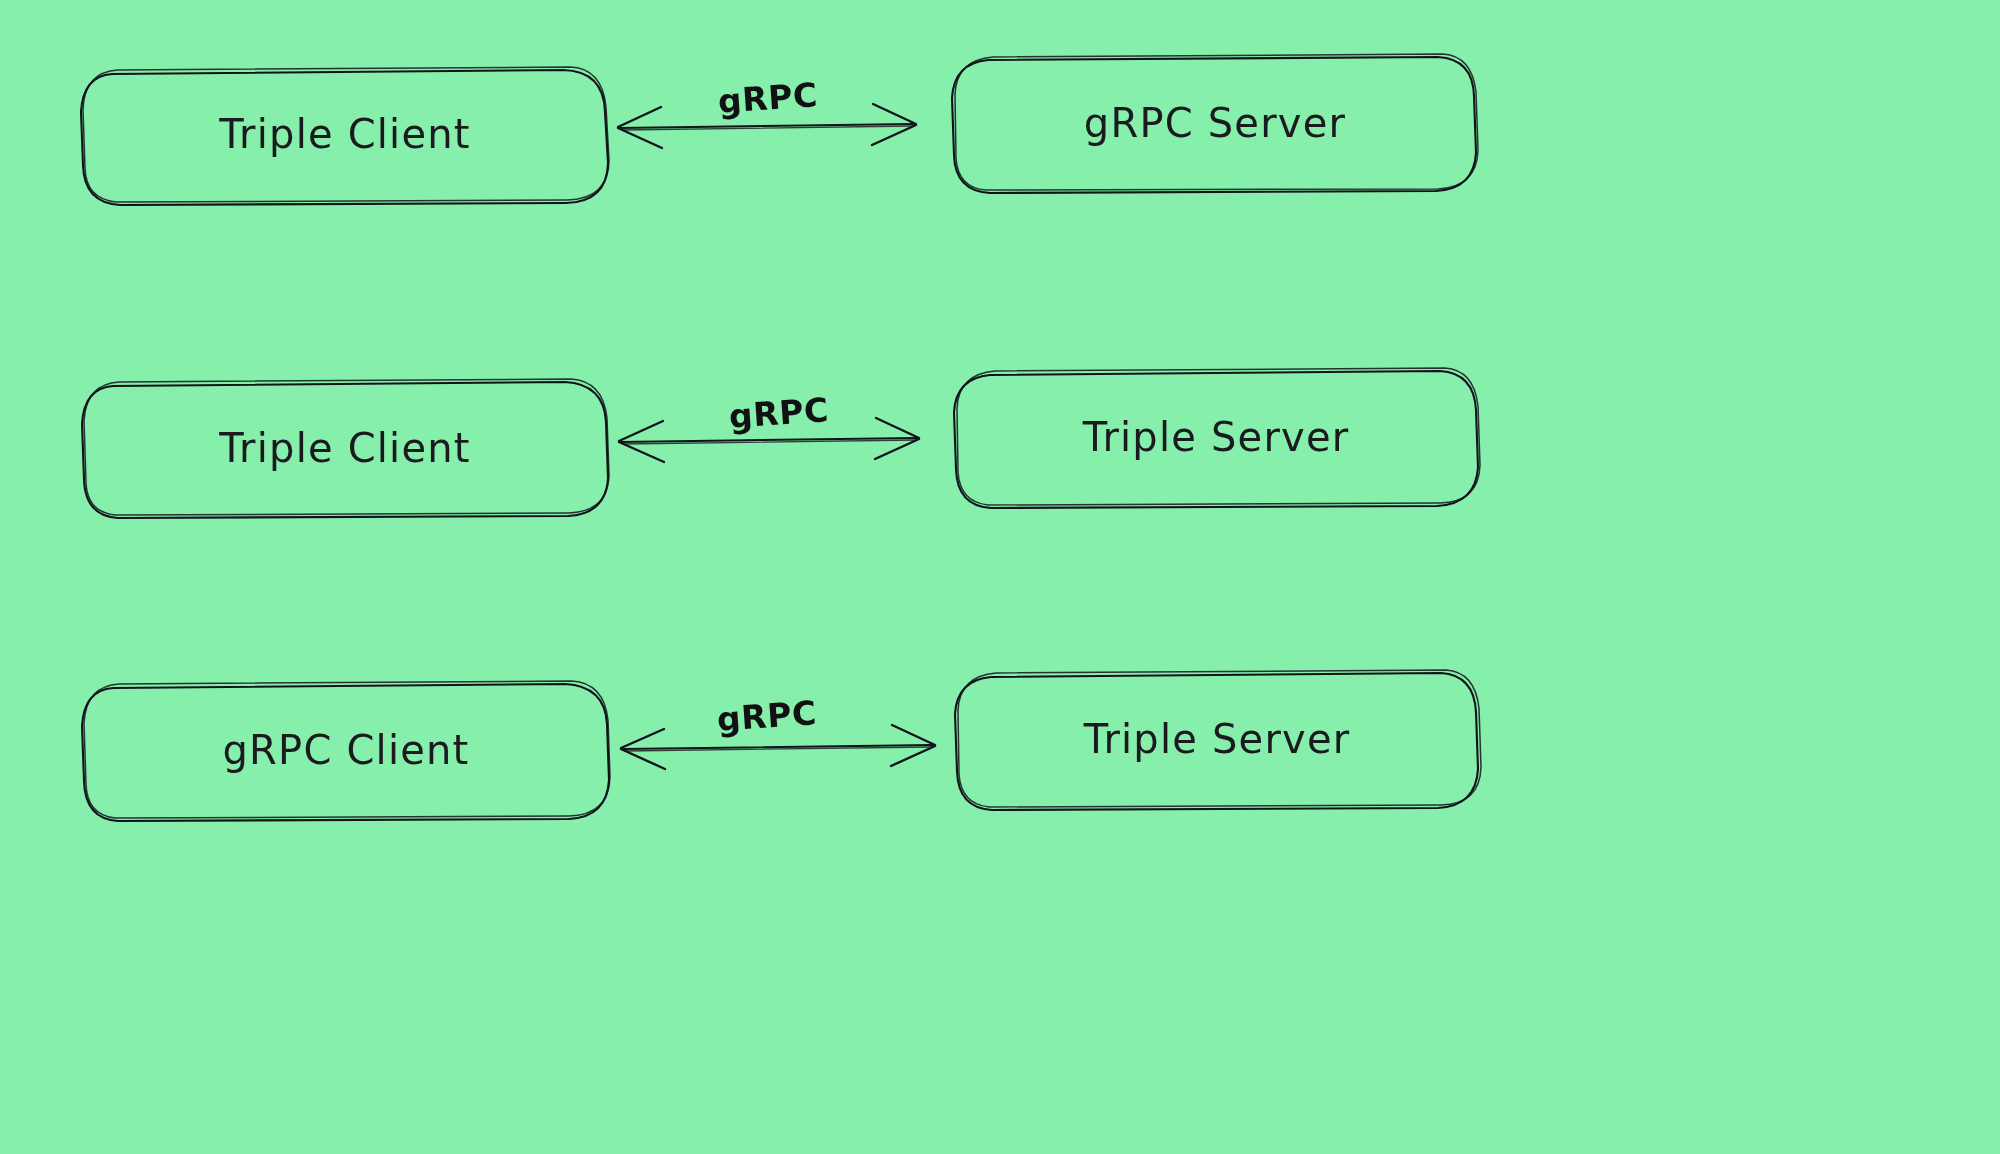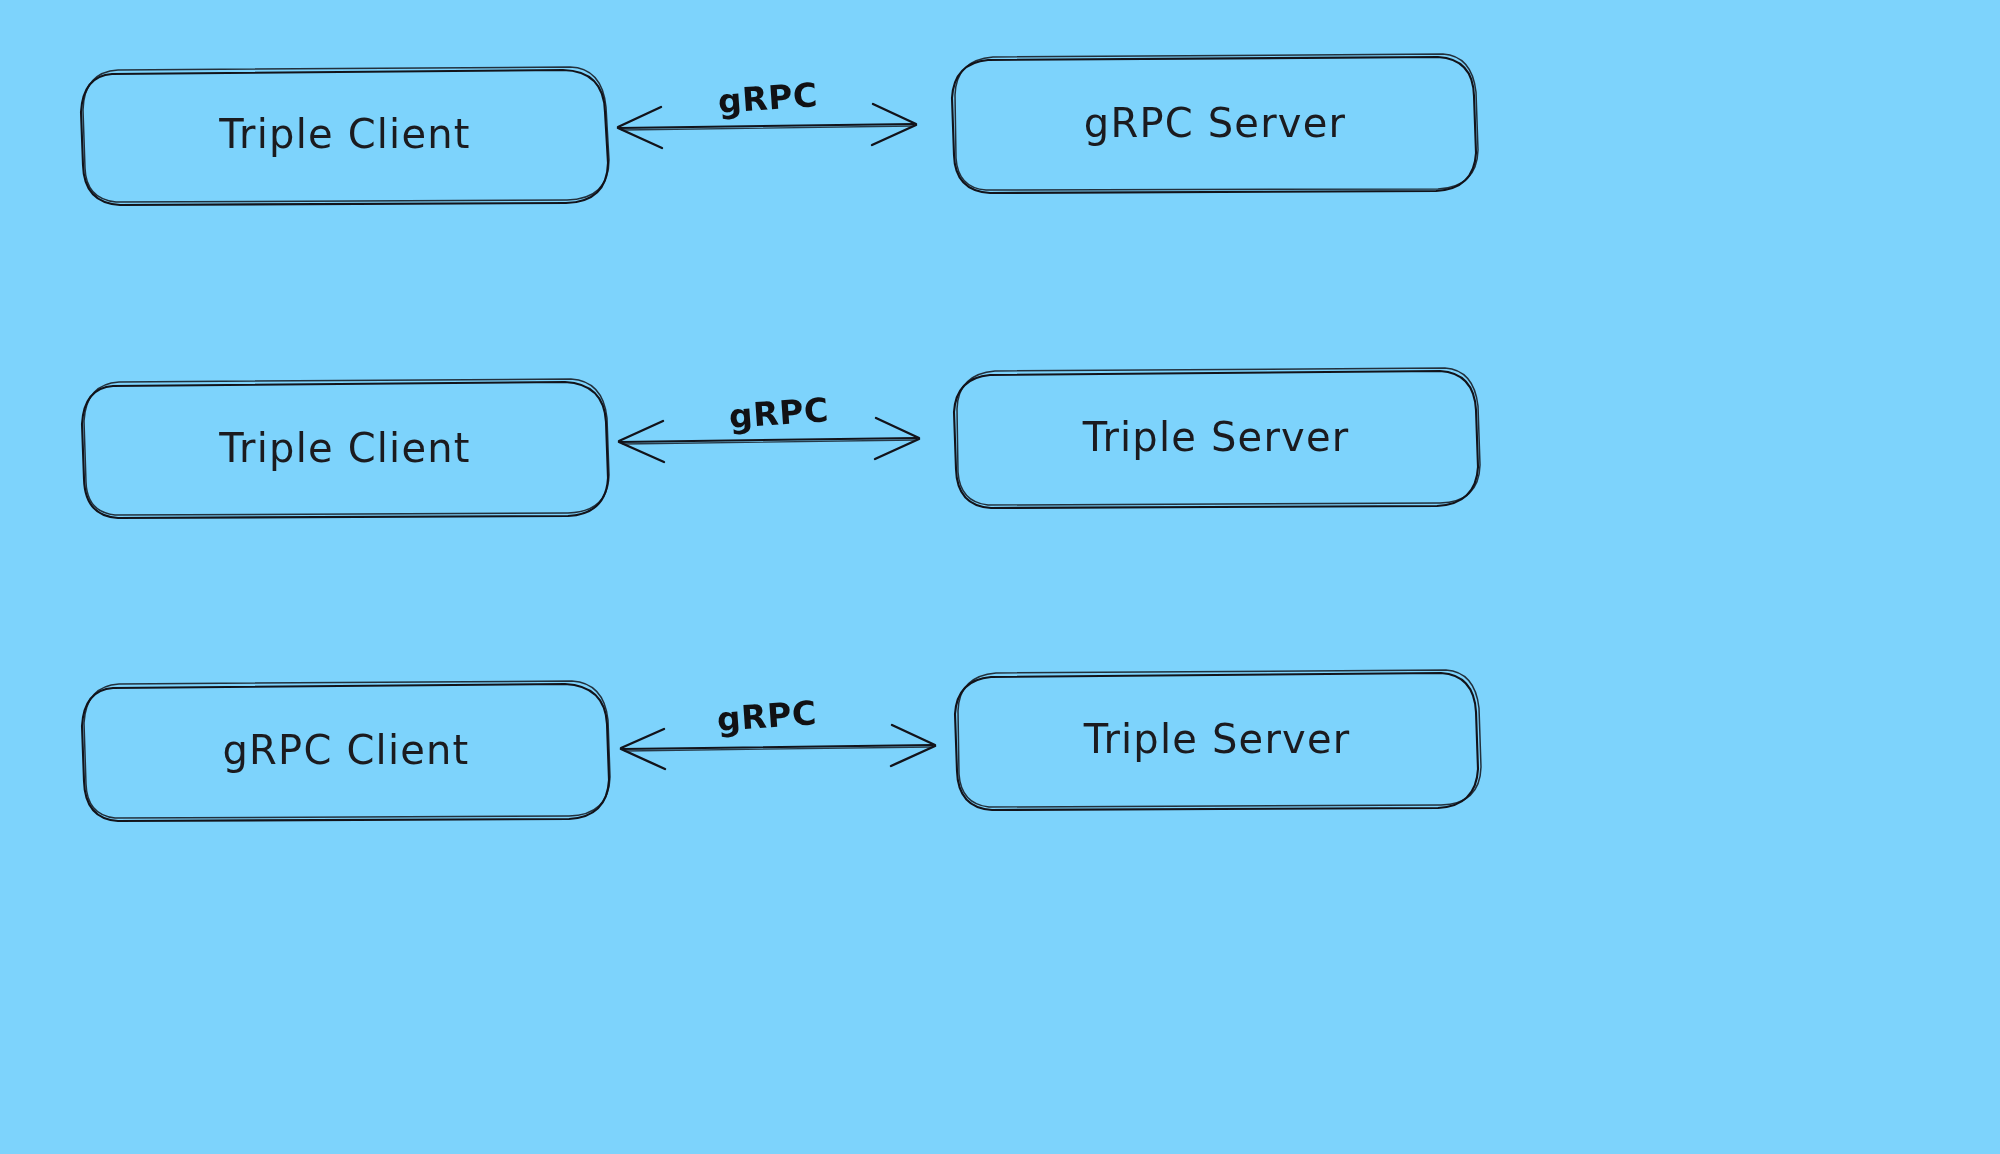--- a/index.html
+++ b/index.html
@@ -55,21 +55,21 @@
   }
   .rough-a { stroke-width: 2.1; }
   .rough-b { stroke-width: 1.5; opacity: 0.85; }
   .arrow-line { stroke-width: 2.0; }
   .arrow-line-2 { stroke-width: 1.3; opacity: 0.8; }
   .arrow-head { stroke-width: 2.4; }
 </style>
 </head>
 <body style="background: rgb(250, 250, 250);">
 
-<div id="canvas-root" style="background: #7dd3fc;">
+<div id="canvas-root" style="background: #86efac;">
   <svg class="sketch" viewBox="0 0 2000 1154" xmlns="http://www.w3.org/2000/svg">
 
     <g>
 
       <g>
         <path class="rough-stroke rough-a" d="M 112 74 L 563 70 Q 604 71 605 112 L 608 163 Q 607 202 566 203 L 120 205 Q 84 203 83 165 L 81 112 Q 83 76 112 74 Z" stroke="#12131a"></path>
         <path class="rough-stroke rough-b" d="M 118 70 L 570 67 Q 602 68 606 107 L 609 160 Q 609 199 567 200 L 116 202 Q 86 199 85 168 L 83 110 Q 84 72 118 70" stroke="#12131a"></path>
         <text class="node-label" x="345" y="137">Triple Client</text>
       </g>
 

